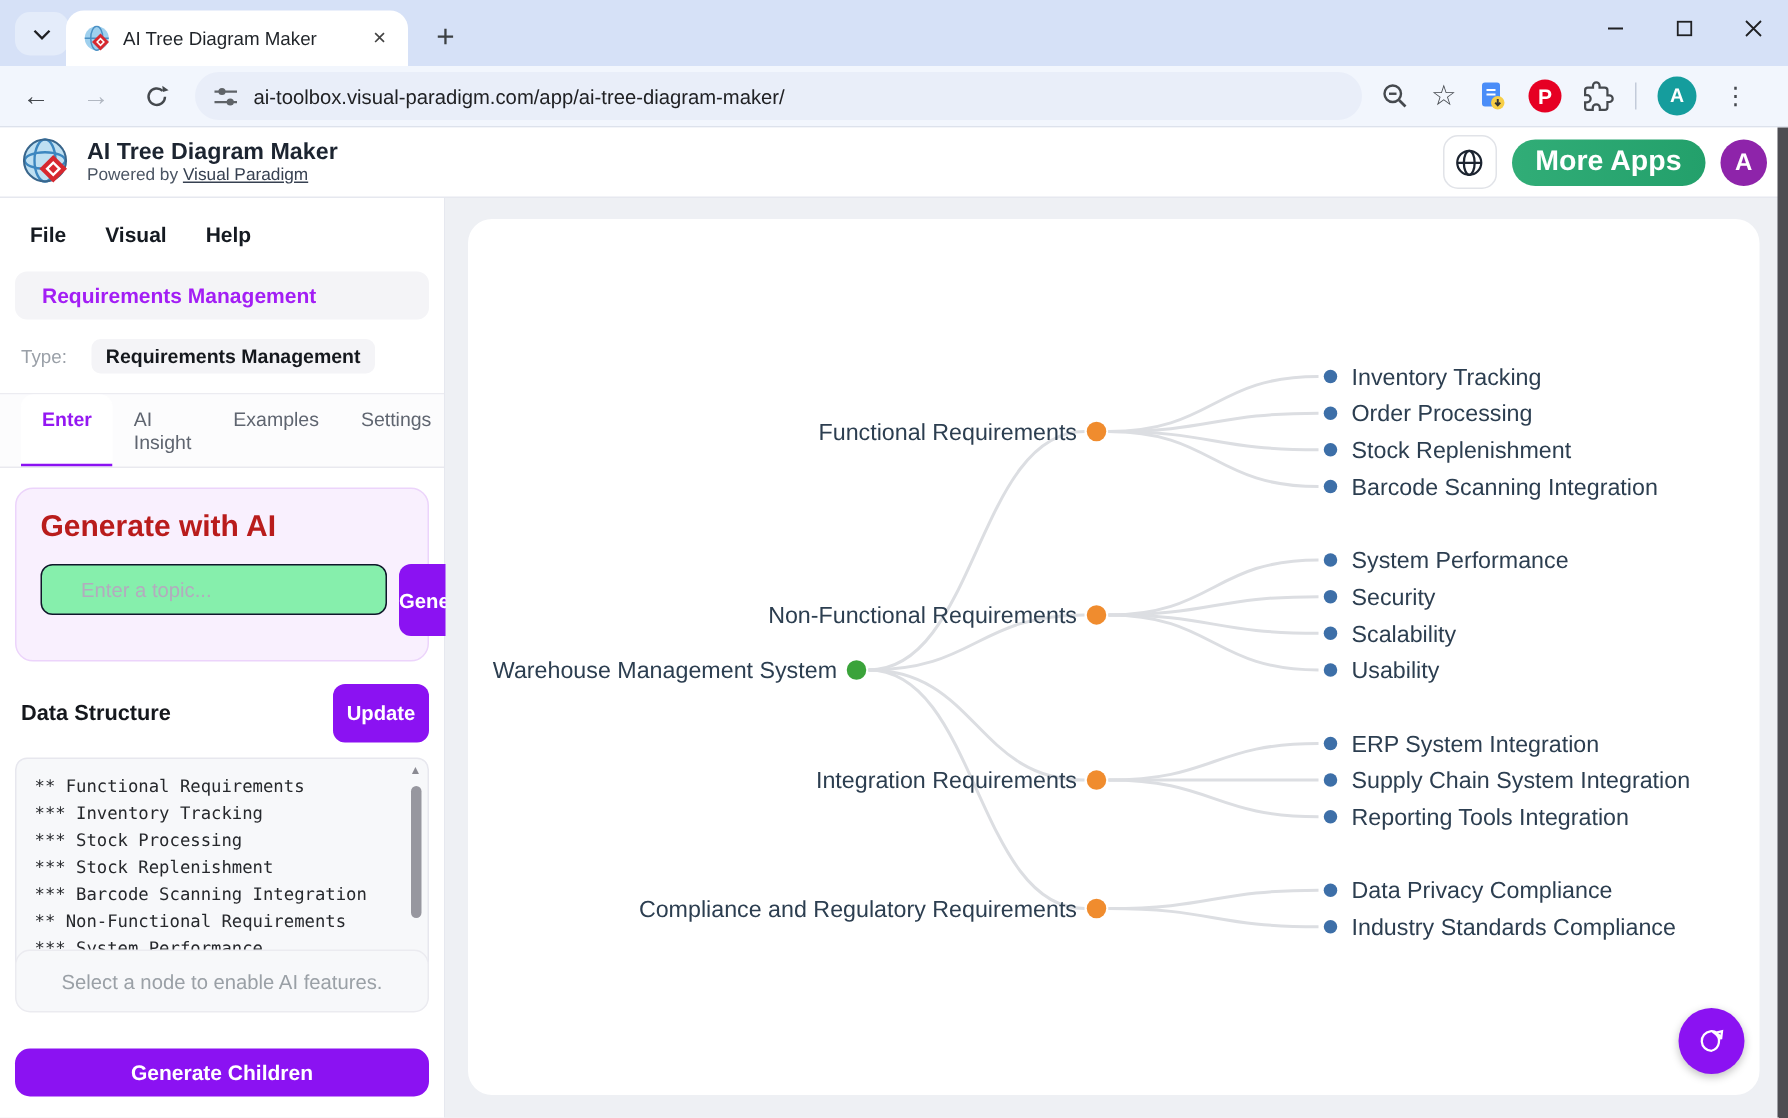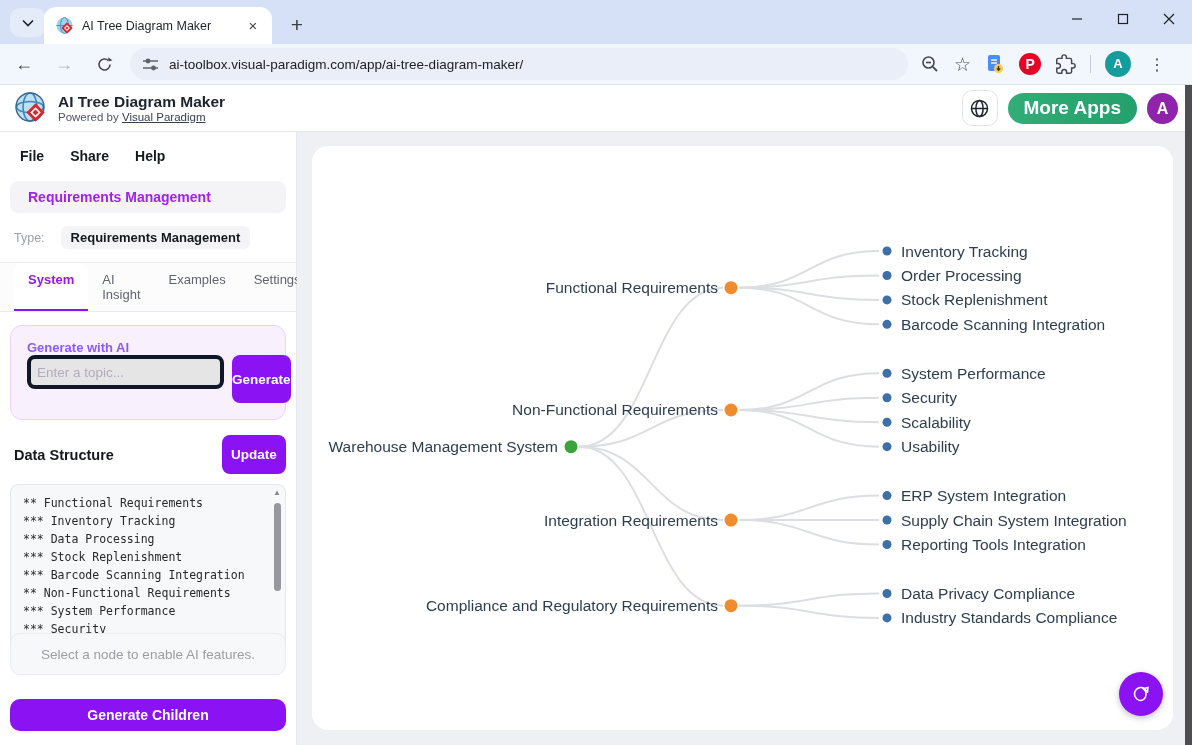--- a/index.html
+++ b/index.html
@@ -48,23 +48,23 @@
   .doc-box { margin-top:13px; height:32px; background:#f4f4f7; border-radius:8px; display:flex; align-items:center; padding:0 18px; cursor:pointer; }
   .doc-box span { color:#a31ef5; font-size:14px; font-weight:600; }
   .type-row { margin-top:13px; display:flex; align-items:center; padding-left:4px; gap:16px; }
   .type-row .lbl { font-size:12.5px; color:#9aa0a8; }
   .type-row .val { background:#f4f4f7; border-radius:6px; padding:4px 10px; font-size:13px; font-weight:600; color:#15181d; }
   .side-sep { margin:13px -10px 0 -10px; border-top:1px solid #ececf1; }
   .side-tabs { display:flex; background:#fcfcfd; border-bottom:1px solid #e9e9ef; margin:0 -10px; padding:0 14px; }
   .side-tab { padding:9px 14px 7px 14px; font-size:13px; color:#5f6570; cursor:pointer; border-bottom:2px solid transparent; }
   .side-tab.active { background:#fff; color:#9417f2; font-weight:bold; border-bottom:2px solid #8b12f2; border-radius:8px 8px 0 0; }
   .gen-panel { margin-top:13px; background:#f9f0fe; border:1px solid #ecd4fb; border-radius:12px; padding:14px 16px 16px 16px; }
-  .gen-panel h3 { font-size:13px; font-weight:bold; color:#8b5cf6; }
+  .gen-panel h3 { font-size:20px; font-weight:bold; color:#b91c1c; margin-bottom:13px; }
   .gen-row { display:flex; gap:8px; }
-  .gen-input { flex:1; height:34px; border:4px solid #0f172a; border-radius:8px; background:#e5e5e5; padding:0 6px; font-size:13.5px; color:#333; font-family:"Liberation Sans",sans-serif; }
+  .gen-input { flex:1; height:34px; border:1px solid #0f172a; border-radius:8px; background:#86efac; padding:0 26px; font-size:13.5px; color:#333; font-family:"Liberation Sans",sans-serif; }
   .gen-input::placeholder { color:#b3abbe; }
   .btn-purple { background:#8b12f2; color:#fff; border:none; border-radius:8px; font-weight:bold; font-size:13.5px; cursor:pointer; }
   .gen-btn { width:90px; height:48px; }
   .ds-row { margin-top:15px; display:flex; align-items:center; justify-content:space-between; padding-left:4px; }
   .ds-row .h { font-size:14.5px; font-weight:bold; color:#15181d; }
   .update-btn { width:64px; height:39px; }
   .code-area { position:relative; margin-top:10px; height:162px; background:#f7f8fa; border:1px solid #e7e7ee; border-radius:8px; padding:9px 20px 4px 12px; overflow:hidden; cursor:text; }
   .code-line { font-family:"DejaVu Sans Mono",monospace; font-size:11.5px; color:#26282c; line-height:18px; white-space:pre; }
   .ca-scroll { position:absolute; right:2px; top:2px; bottom:2px; width:12px; }
   .ca-arrow { position:absolute; left:0; width:12px; height:12px; color:#8a8a92; font-size:8px; text-align:center; line-height:12px; cursor:pointer; }
@@ -183,33 +183,33 @@
     </div>
     <button class="more-apps">More Apps</button>
     <div class="hd-avatar">A</div>
   </div>
 </div>
 
 <div class="content">
   <div class="sidebar">
     <div class="menu-row" id="menu-row">
         <span>File</span>
-        <span>Share</span>
+        <span>Visual</span>
         <span>Help</span>
       </div>
     <div class="doc-box">
       <span>Requirements Management</span>
     </div>
     <div class="type-row">
       <span class="lbl">Type:</span>
       <span class="val">Requirements Management</span>
     </div>
     <div class="side-sep"></div>
     <div class="side-tabs" id="side-tabs">
-        <div class="side-tab active">System</div>
+        <div class="side-tab active">Enter</div>
         <div class="side-tab">AI Insight</div>
         <div class="side-tab">Examples</div>
         <div class="side-tab">Settings</div>
       </div>
 
     <div class="gen-panel">
       <h3>Generate with AI</h3>
       <div class="gen-row">
         <input class="gen-input" placeholder="Enter a topic..." style="">
         <button class="btn-purple gen-btn">Generate</button>
@@ -222,21 +222,21 @@
     </div>
 
     <div class="code-area" id="code-area">
       <div class="ca-scroll">
         <div class="ca-arrow" style="top:0;">▲</div>
         <div class="ca-thumb"></div>
         <div class="ca-arrow" style="bottom:0;">▼</div>
       </div>
         <div class="code-line">** Functional Requirements</div>
         <div class="code-line">*** Inventory Tracking</div>
-        <div class="code-line">*** Data Processing</div>
+        <div class="code-line">*** Stock Processing</div>
         <div class="code-line">*** Stock Replenishment</div>
         <div class="code-line">*** Barcode Scanning Integration</div>
         <div class="code-line">** Non-Functional Requirements</div>
         <div class="code-line">*** System Performance</div>
         <div class="code-line">*** Security</div>
       </div>
 
     <div class="hint-box">
       <span>Select a node to enable AI features.</span>
     </div>

